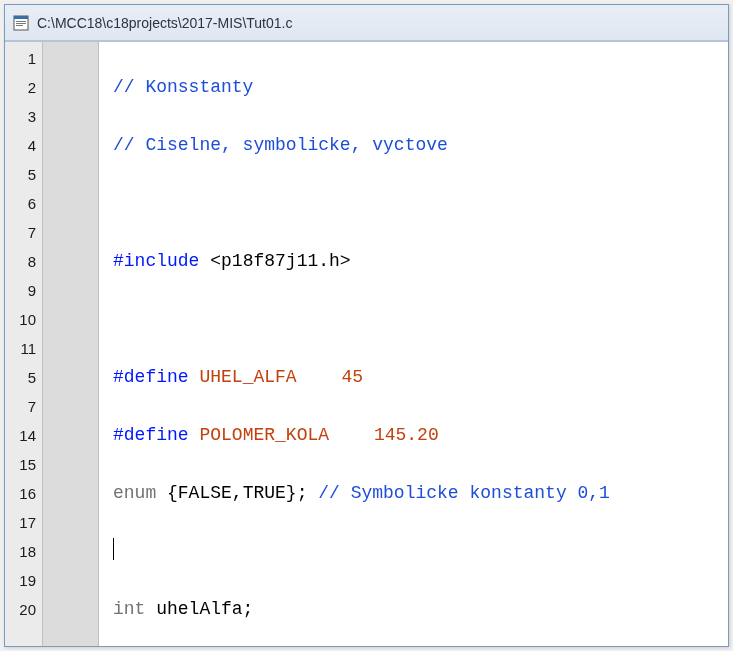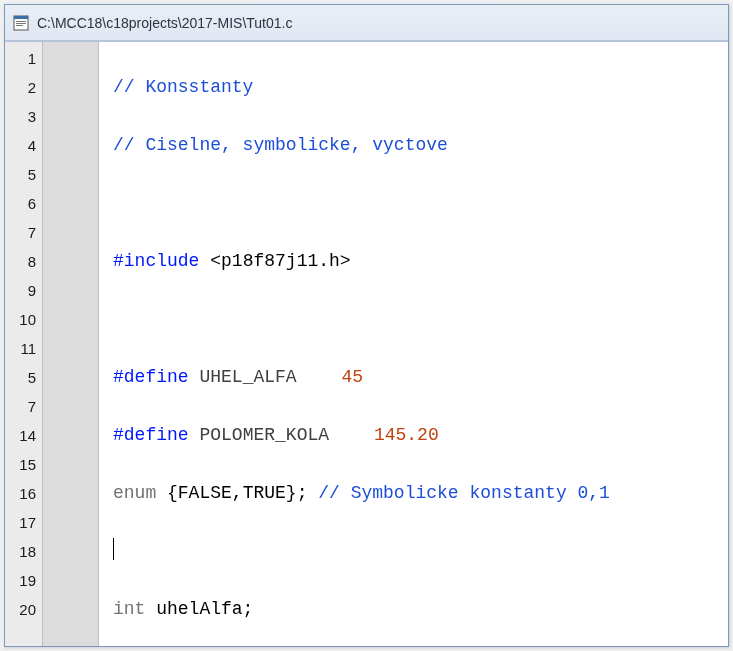--- a/index.html
+++ b/index.html
@@ -67,21 +67,21 @@
   }
   .code {
     flex: 1;
     padding: 2px 0 2px 14px;
     white-space: pre;
     color: #000;
   }
   .line { height: 29px; }
   .cmt   { color: #1d4ed8; }
   .pp    { color: #0018ff; text-align: right; }
-  .macro { color: #404040; font-family: Liberation Mono, monospace; }
+  .macro { color: #c2410c; font-family: Liberation Mono, monospace; }
   .num   { color: #c2410c; margin-left: 34px; }
   .kw    { color: #737373; }
   .caret {
     display: inline-block;
     width: 1px;
     height: 22px;
     background: #000;
     vertical-align: -4px;
   }
 </style>

